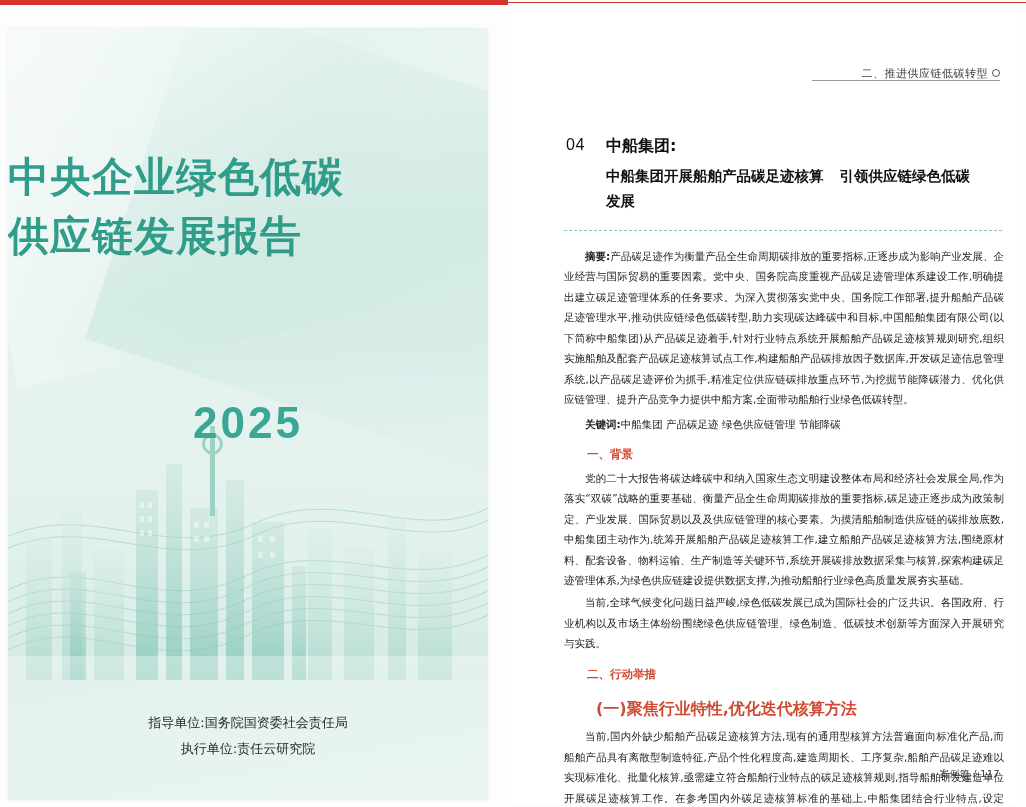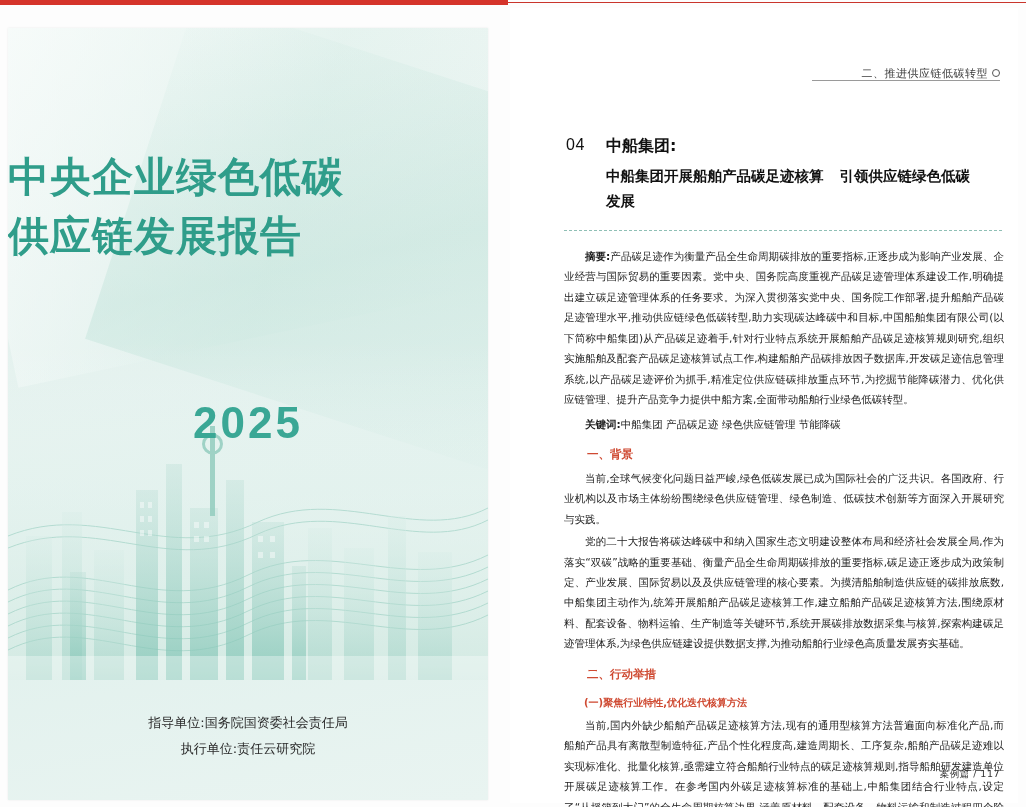--- a/index.html
+++ b/index.html
@@ -181,21 +181,21 @@
   .h2 {
     color: #cf4a32;
     font-weight: bold;
     font-size: 11.5px;
     margin: 9px 0 2px 0;
     text-indent: 2em;
   }
   .h3 {
     color: #cf4a32;
     font-weight: bold;
-    font-size: 10px;
+    font-size: 16px;
     margin: 8px 0 2px 0;
     text-indent: 2em;
   }
   .abs-block {
     text-indent: 2em;
     margin-bottom: 4px;
   }
   .page-foot {
     position: absolute;
     right: 18px; bottom: 22px;
@@ -323,22 +323,22 @@
 
       <div class="abs-block">
         <span class="abs-label">摘要:</span><span>产品碳足迹作为衡量产品全生命周期碳排放的重要指标,正逐步成为影响产业发展、企业经营与国际贸易的重要因素。党中央、国务院高度重视产品碳足迹管理体系建设工作,明确提出建立碳足迹管理体系的任务要求。为深入贯彻落实党中央、国务院工作部署,提升船舶产品碳足迹管理水平,推动供应链绿色低碳转型,助力实现碳达峰碳中和目标,中国船舶集团有限公司(以下简称中船集团)从产品碳足迹着手,针对行业特点系统开展船舶产品碳足迹核算规则研究,组织实施船舶及配套产品碳足迹核算试点工作,构建船舶产品碳排放因子数据库,开发碳足迹信息管理系统,以产品碳足迹评价为抓手,精准定位供应链碳排放重点环节,为挖掘节能降碳潜力、优化供应链管理、提升产品竞争力提供中船方案,全面带动船舶行业绿色低碳转型。</span>
       </div>
 
       <div class="abs-block">
         <span class="kw-label">关键词:</span><span>中船集团  产品碳足迹  绿色供应链管理  节能降碳</span>
       </div>
 
       <div class="h2">一、背景</div>
+      <p class="indent">党的二十大报告将碳达峰碳中和纳入国家生态文明建设整体布局和经济社会发展全局,作为落实“双碳”战略的重要基础、衡量产品全生命周期碳排放的重要指标,碳足迹正逐步成为政策制定、产业发展、国际贸易以及及供应链管理的核心要素。为摸清船舶制造供应链的碳排放底数,中船集团主动作为,统筹开展船舶产品碳足迹核算工作,建立船舶产品碳足迹核算方法,围绕原材料、配套设备、物料运输、生产制造等关键环节,系统开展碳排放数据采集与核算,探索构建碳足迹管理体系,为绿色供应链建设提供数据支撑,为推动船舶行业绿色高质量发展夯实基础。</p>
       <p class="indent">当前,全球气候变化问题日益严峻,绿色低碳发展已成为国际社会的广泛共识。各国政府、行业机构以及市场主体纷纷围绕绿色供应链管理、绿色制造、低碳技术创新等方面深入开展研究与实践。</p>
-      <p class="indent">党的二十大报告将碳达峰碳中和纳入国家生态文明建设整体布局和经济社会发展全局,作为落实“双碳”战略的重要基础、衡量产品全生命周期碳排放的重要指标,碳足迹正逐步成为政策制定、产业发展、国际贸易以及及供应链管理的核心要素。为摸清船舶制造供应链的碳排放底数,中船集团主动作为,统筹开展船舶产品碳足迹核算工作,建立船舶产品碳足迹核算方法,围绕原材料、配套设备、物料运输、生产制造等关键环节,系统开展碳排放数据采集与核算,探索构建碳足迹管理体系,为绿色供应链建设提供数据支撑,为推动船舶行业绿色高质量发展夯实基础。</p>
 
       <div class="h2">二、行动举措</div>
       <div class="h3">(一)聚焦行业特性,优化迭代核算方法</div>
       <p class="indent">当前,国内外缺少船舶产品碳足迹核算方法,现有的通用型核算方法普遍面向标准化产品,而船舶产品具有离散型制造特征,产品个性化程度高,建造周期长、工序复杂,船舶产品碳足迹难以实现标准化、批量化核算,亟需建立符合船舶行业特点的碳足迹核算规则,指导船舶研发建造单位开展碳足迹核算工作。在参考国内外碳足迹核算标准的基础上,中船集团结合行业特点,设定了“从摇篮到大门”的全生命周期核算边界,涵盖原材料、配套设备、物料运输和制造过程四个阶段。通过深入船舶造修企业实地调研,系统梳理船舶结构特征、制造工序流程、用能设备类型及能源计量水平,规范</p>
     </div>
 
     <div class="page-foot">案例篇 / 117</div>
   </div>
 
 </div>

